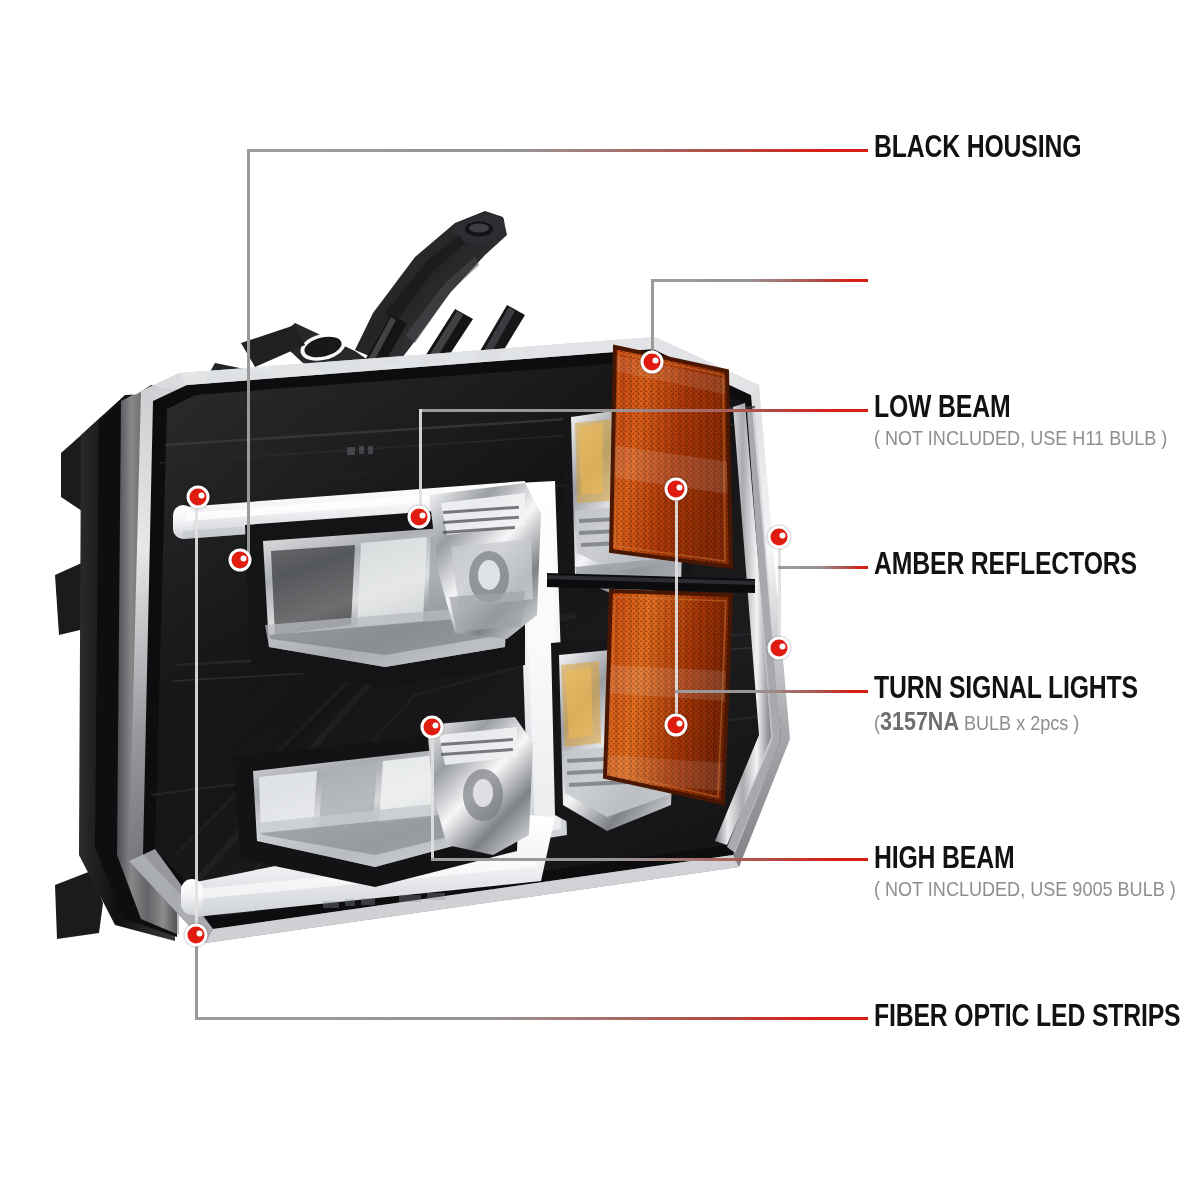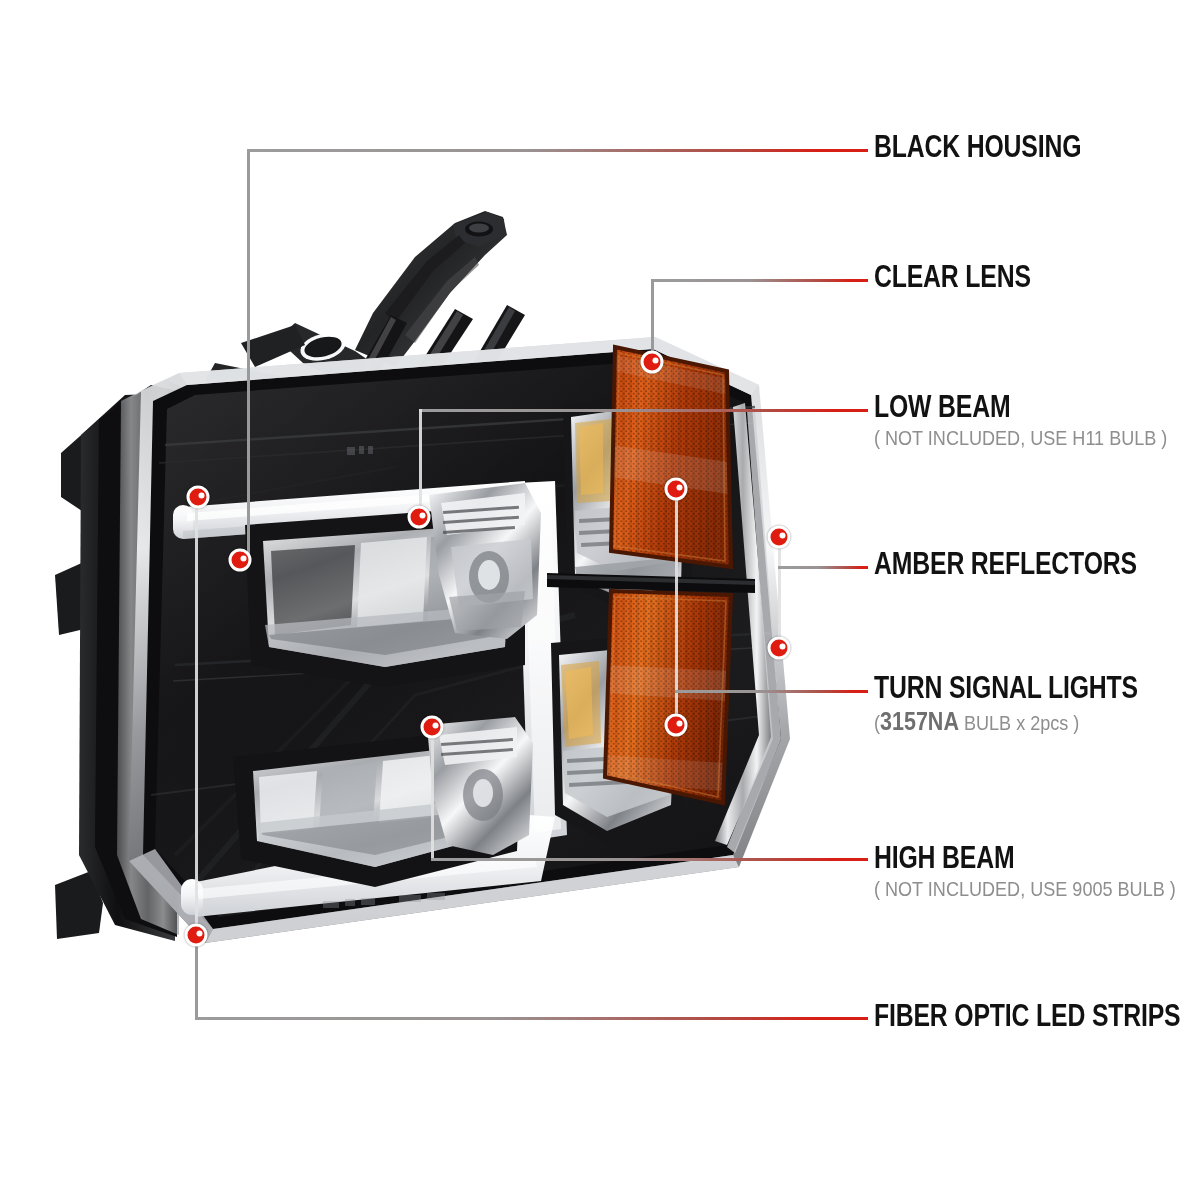--- a/index.html
+++ b/index.html
@@ -391,23 +391,20 @@
   <div class="dot" style="left:676px; top:489px;"></div>
   <div class="dot" style="left:676px; top:725px;"></div>
   <div class="dot" style="left:432px; top:727px;"></div>
   <div class="dot" style="left:198px; top:497px;"></div>
   <div class="dot" style="left:196px; top:935px;"></div>
 
   <div class="label" style="left:874px; top:131px;">
     <span class="lbl-main">BLACK HOUSING</span>
   </div>
 
-  <div class="label" style="left:874px; top:261px;">
-    <span class="lbl-main">CLEAR LENS</span>
-  </div>
 
   <div class="label" style="left:874px; top:391px;">
     <span class="lbl-main">LOW BEAM</span>
     <span class="lbl-sub">( NOT INCLUDED, USE  H11  BULB )</span>
   </div>
 
   <div class="label" style="left:874px; top:548px;">
     <span class="lbl-main">AMBER REFLECTORS</span>
   </div>
 

